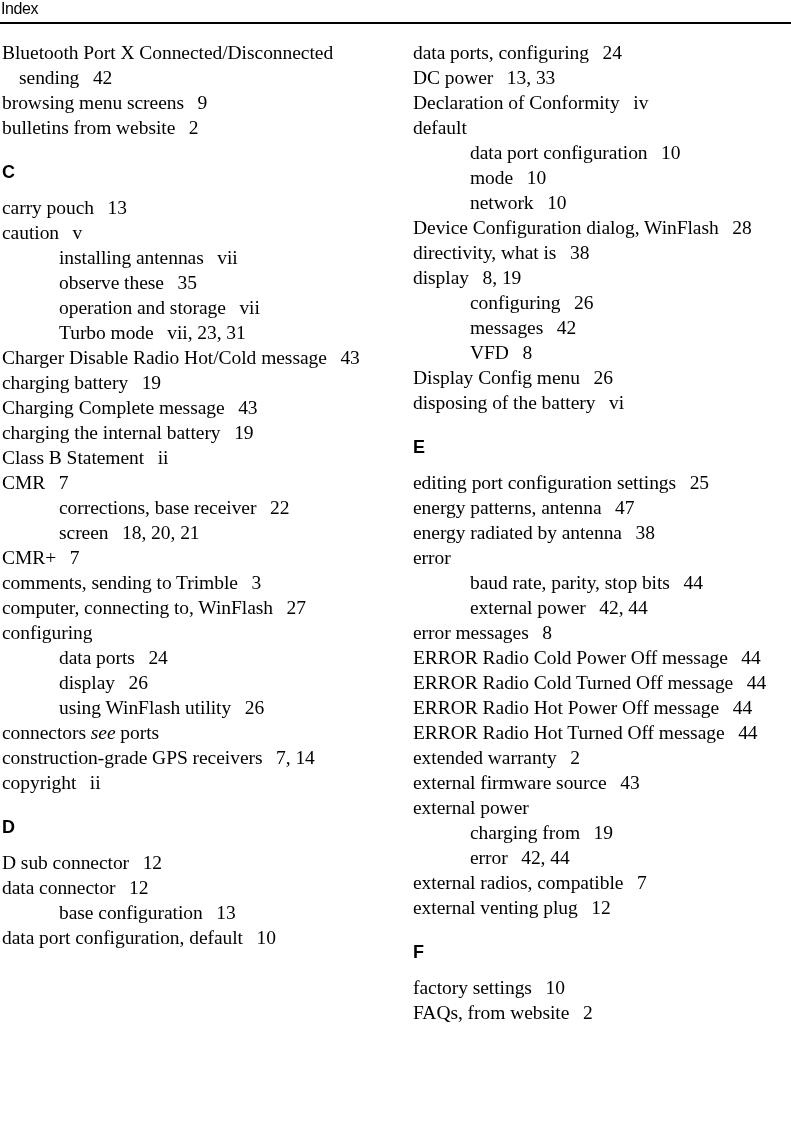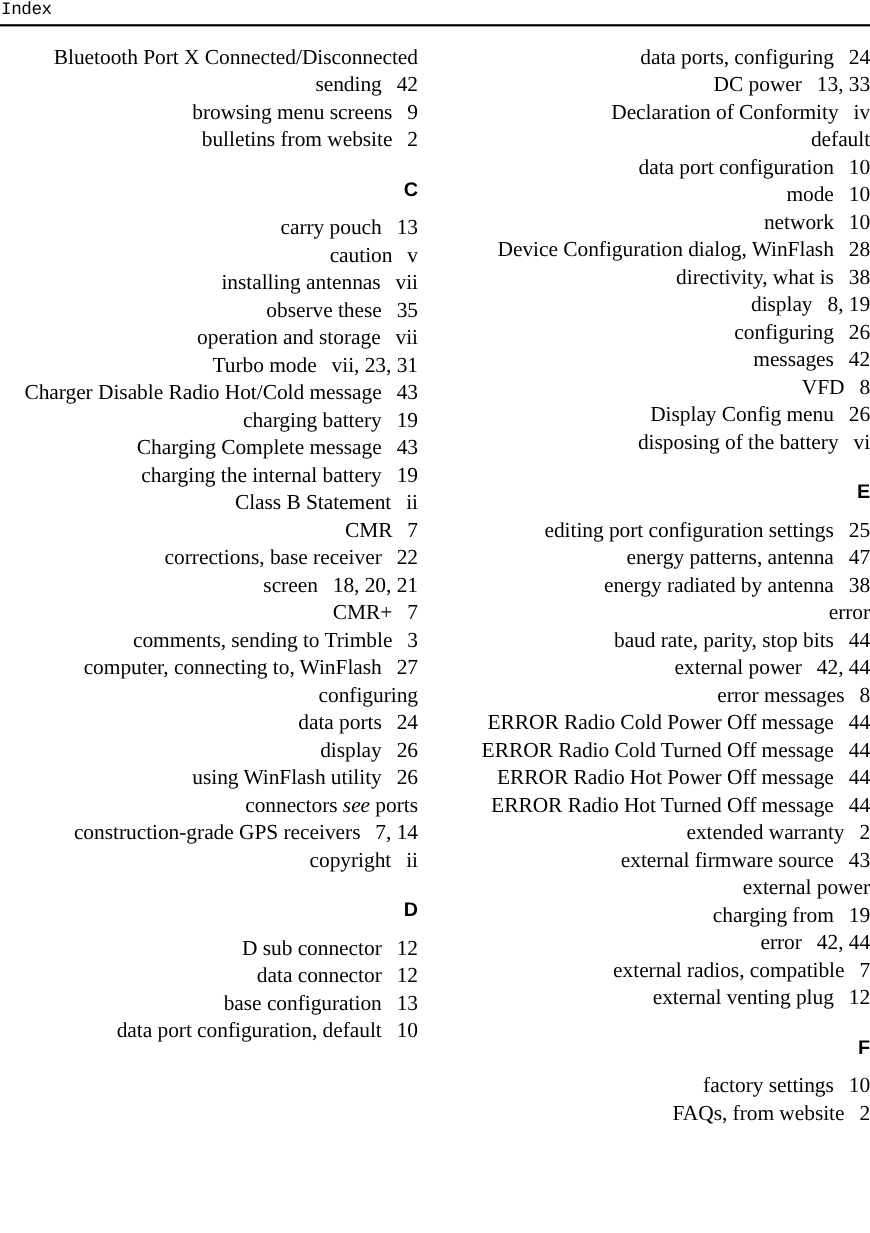--- a/index.html
+++ b/index.html
@@ -21,21 +21,21 @@
     position: absolute;
     left: 0px;
     top: 0px;
     width: 791px;
     height: 26px;
   }
   #header-title {
     position: absolute;
     left: 1px;
     top: -1px;
-    font-family: Liberation Mono, monospace;
+    font-family: Liberation Sans, sans-serif;
     font-size: 16px;
     font-weight: 400;
     letter-spacing: -0.4px;
     line-height: 20px;
     color: #000000;
   }
   #header-rule {
     position: absolute;
     left: 0px;
     top: 22px;
@@ -49,21 +49,20 @@
     position: absolute;
     left: 0px;
     top: 40px;
     width: 791px;
     height: 1040px;
   }
   .index-column {
     position: absolute;
     top: 0px;
     width: 378px;
-    text-align: right;
   }
   #column-left  { left: 2px;   }
   #column-right { left: 413px; }
 
   
   .letter-heading {
     font-family: "Liberation Sans", sans-serif;
     font-weight: bold;
     font-size: 18px;
     line-height: 20px;

